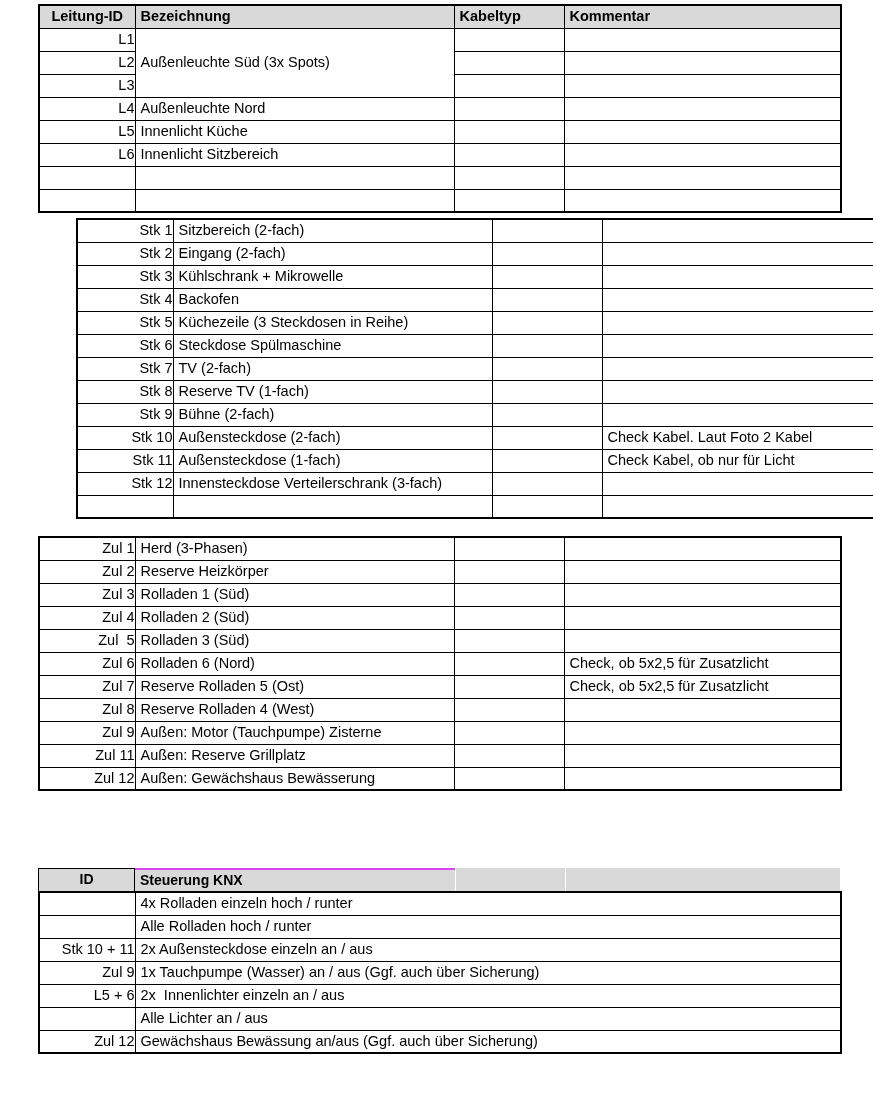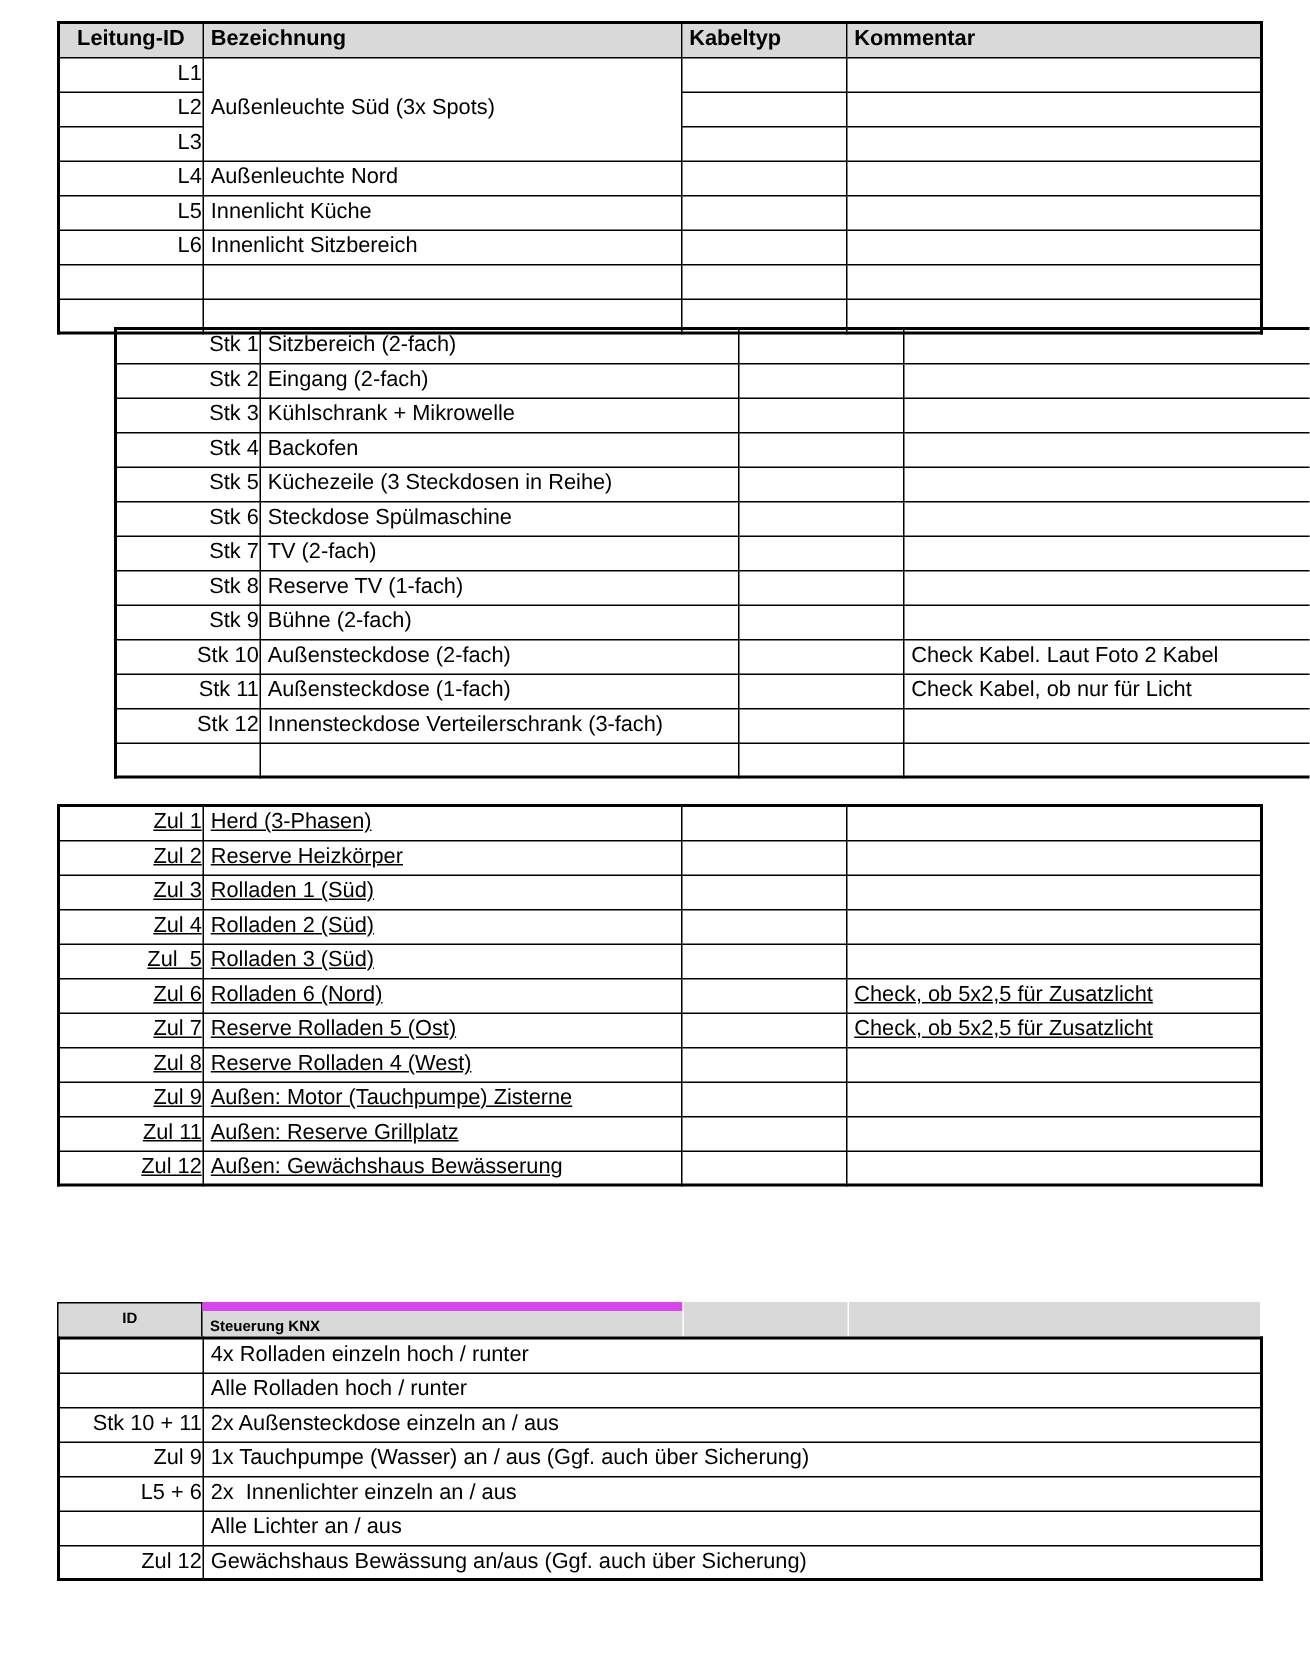--- a/index.html
+++ b/index.html
@@ -33,41 +33,41 @@
     text-align:left;
   }
   table.grid thead th:first-child{text-align:center;}
   
   .t2header{
     position:absolute;left:38px;top:868px;width:802px;height:23px;
     display:flex;background:#d9d9d9;box-sizing:border-box;
   }
   .t2header .hcell{
     box-sizing:border-box;height:23px;line-height:21px;
-    font-size:10px;font-weight:bold;white-space:pre;overflow:hidden;
+    font-size:14px;font-weight:bold;white-space:pre;overflow:hidden;
   }
   .t2header .hc-id{
     width:97px;text-align:center;
     border:1px solid #000;border-bottom:none;
   }
   .t2header .hc-knx{
     width:320px;padding-left:5px;
-    border-top:6px solid #d946ef;
+    border-top:2px solid #d946ef;
   }
   .t2header .hc-ghost1{
     width:110px;border-left:1px solid #ffffff;
   }
   .t2header .hc-ghost2{
     flex:1;border-left:1px solid #ffffff;
   }
 </style>
 </head>
 <body>
 
-<div class="block" style="top:14px;">
+<div class="block" style="top:4px;">
   <table class="grid">
     <colgroup>
         <col style="width:96px">
         <col style="width:319px">
         <col style="width:110px">
         <col style="width:277px">
       </colgroup>
     <thead>
       <tr>
         <th>Leitung-ID</th>
@@ -211,21 +211,21 @@
         <tr>
           <td></td>
           <td></td>
           <td></td>
           <td></td>
         </tr>
       </tbody>
   </table>
 </div>
 
-<div class="block" style="top:536px;text-decoration:underline;">
+<div class="block" style="top:536px;">
   <table class="grid">
     <colgroup>
         <col style="width:96px">
         <col style="width:319px">
         <col style="width:110px">
         <col style="width:277px">
       </colgroup>
     <tbody>
         <tr>
           <td>Zul 1</td>

